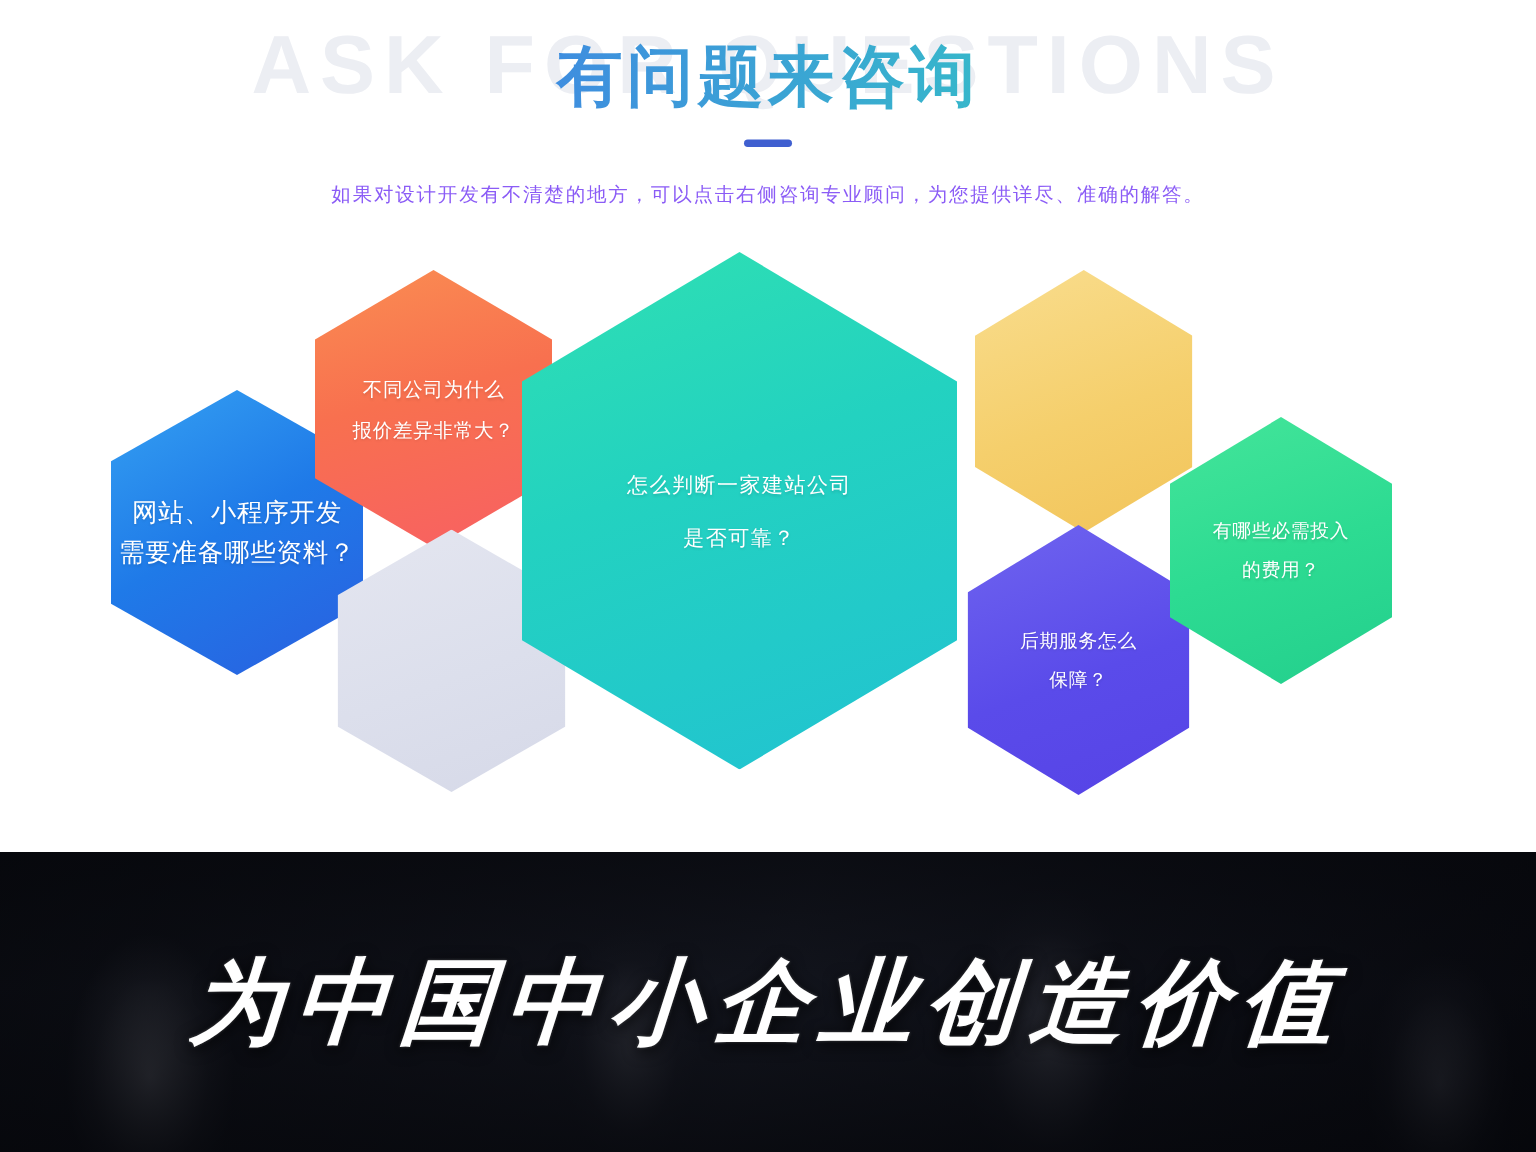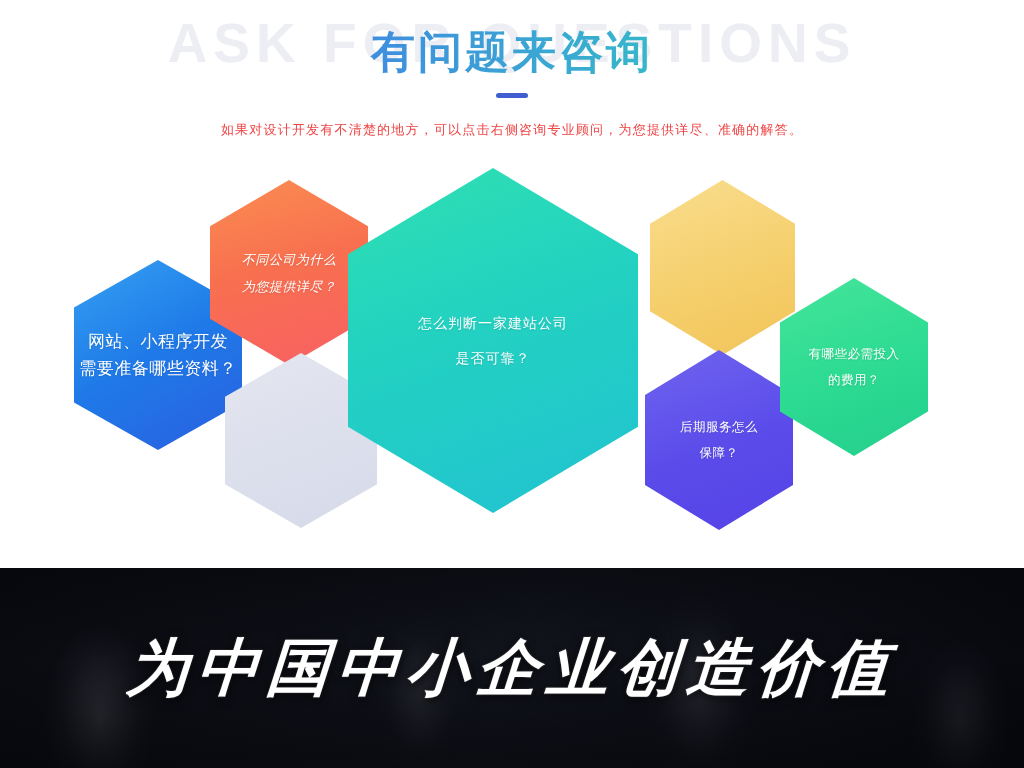--- a/index.html
+++ b/index.html
@@ -71,21 +71,21 @@
   }
 
   .subtitle {
     position: absolute;
     top: 120px;
     left: 0;
     width: 1024px;
     text-align: center;
     font-size: 13px;
     letter-spacing: 1.2px;
-    color: #ef4444;
+    color: #8b5cf6;
     line-height: 20px;
   }
 
   
   .hex-stage {
     position: absolute;
     top: 160px;
     left: 0;
     width: 1024px;
     height: 400px;
@@ -120,21 +120,20 @@
   }
 
   
   .hex-orange {
     left: 210px; top: 20px;
     width: 158px; height: 185px;
     background: linear-gradient(165deg, #fa8d52 0%, #f8704f 45%, #f86063 100%);
     font-size: 13px;
     line-height: 27px;
     letter-spacing: 0.5px;
-    font-style: italic;
   }
 
   
   .hex-grey {
     left: 225px; top: 193px;
     width: 152px; height: 175px;
     background: linear-gradient(160deg, #e4e6f0 0%, #dcdfec 55%, #d6d9e8 100%);
   }
 
   
@@ -239,21 +238,21 @@
 
   <div class="hex-stage">
 
     <div class="hex hex-blue">
       <span class="line">网站、小程序开发</span>
       <span class="line">需要准备哪些资料？</span>
     </div>
 
     <div class="hex hex-orange">
       <span class="line">不同公司为什么</span>
-      <span class="line">为您提供详尽？</span>
+      <span class="line">报价差异非常大？</span>
     </div>
 
     <div class="hex hex-grey"></div>
 
     <div class="hex hex-teal">
       <span class="line">怎么判断一家建站公司</span>
       <span class="line">是否可靠？</span>
     </div>
 
     <div class="hex hex-yellow"></div>

